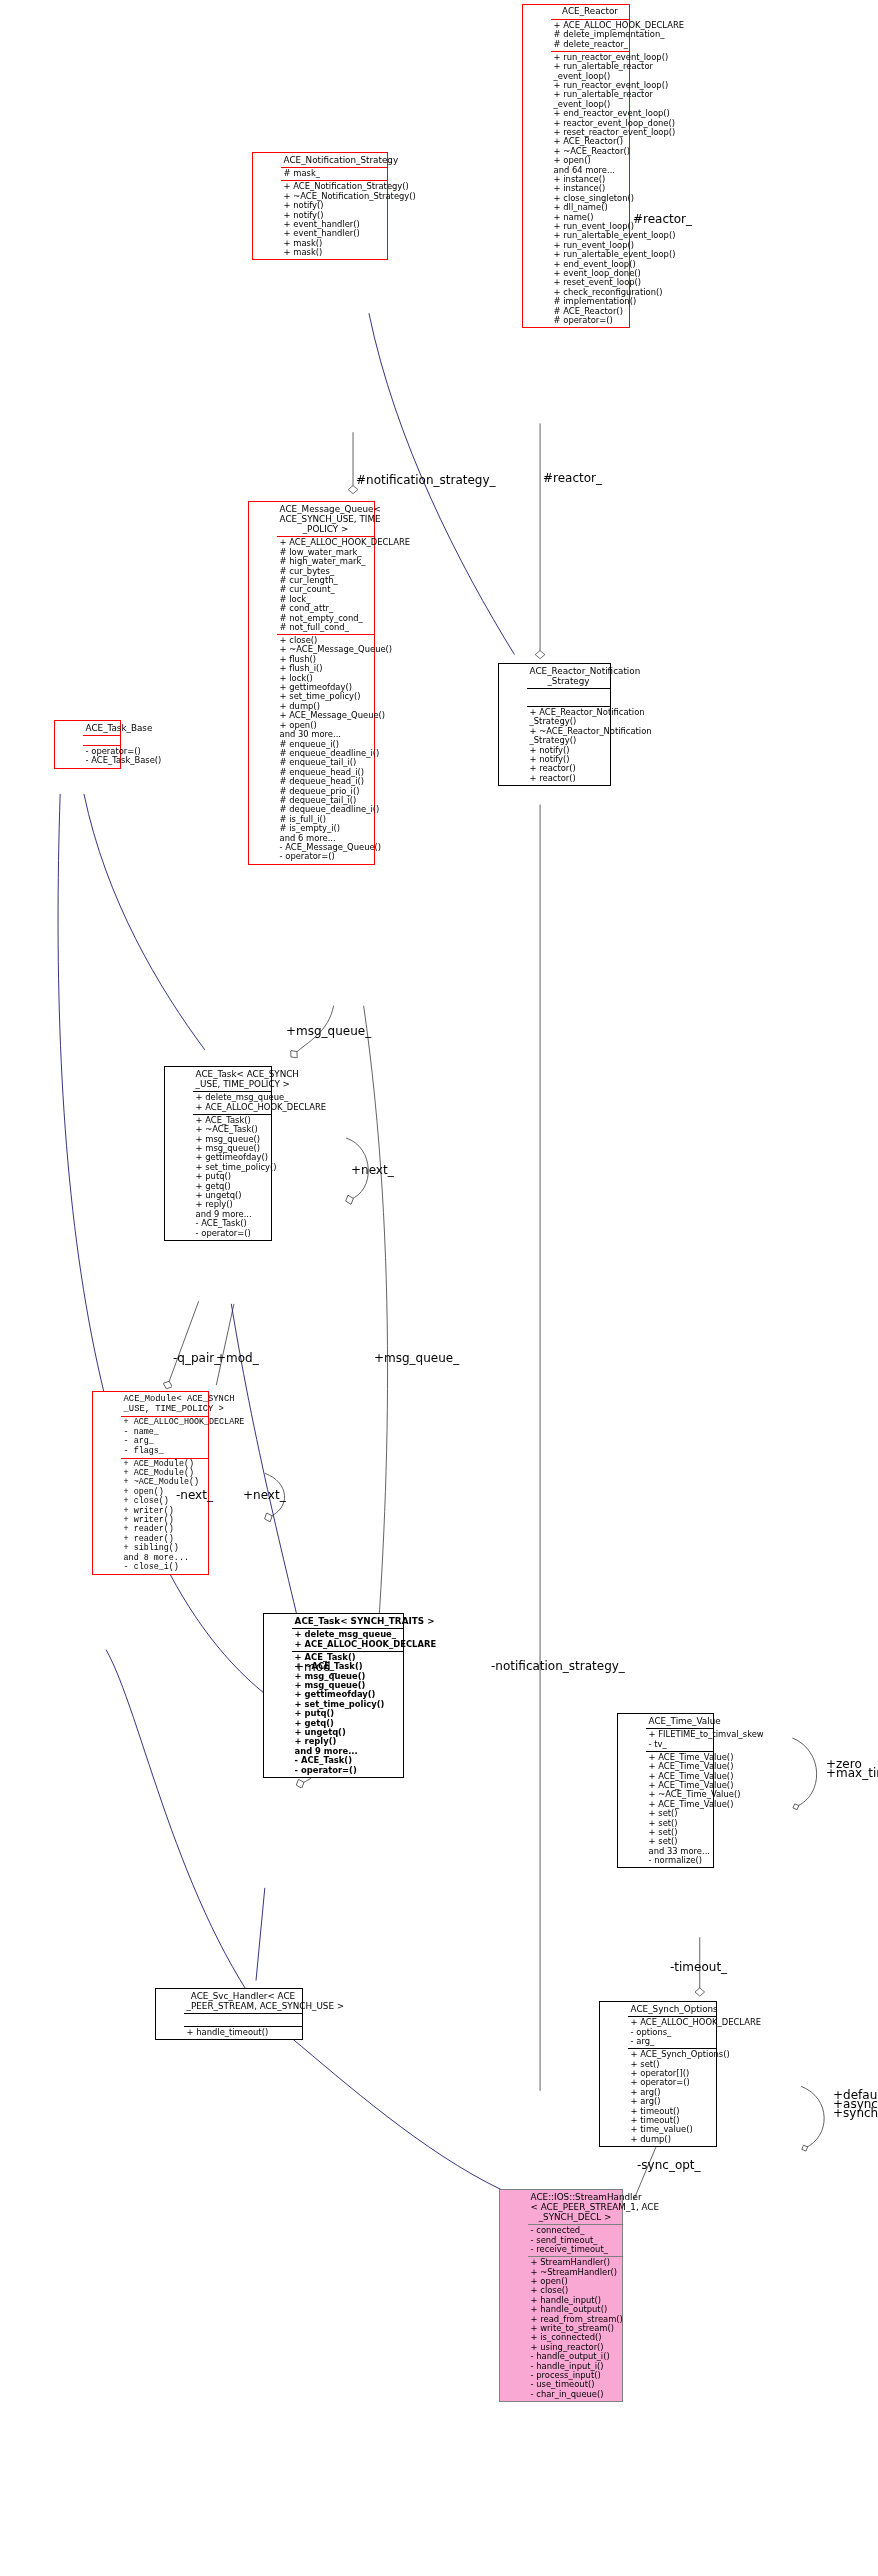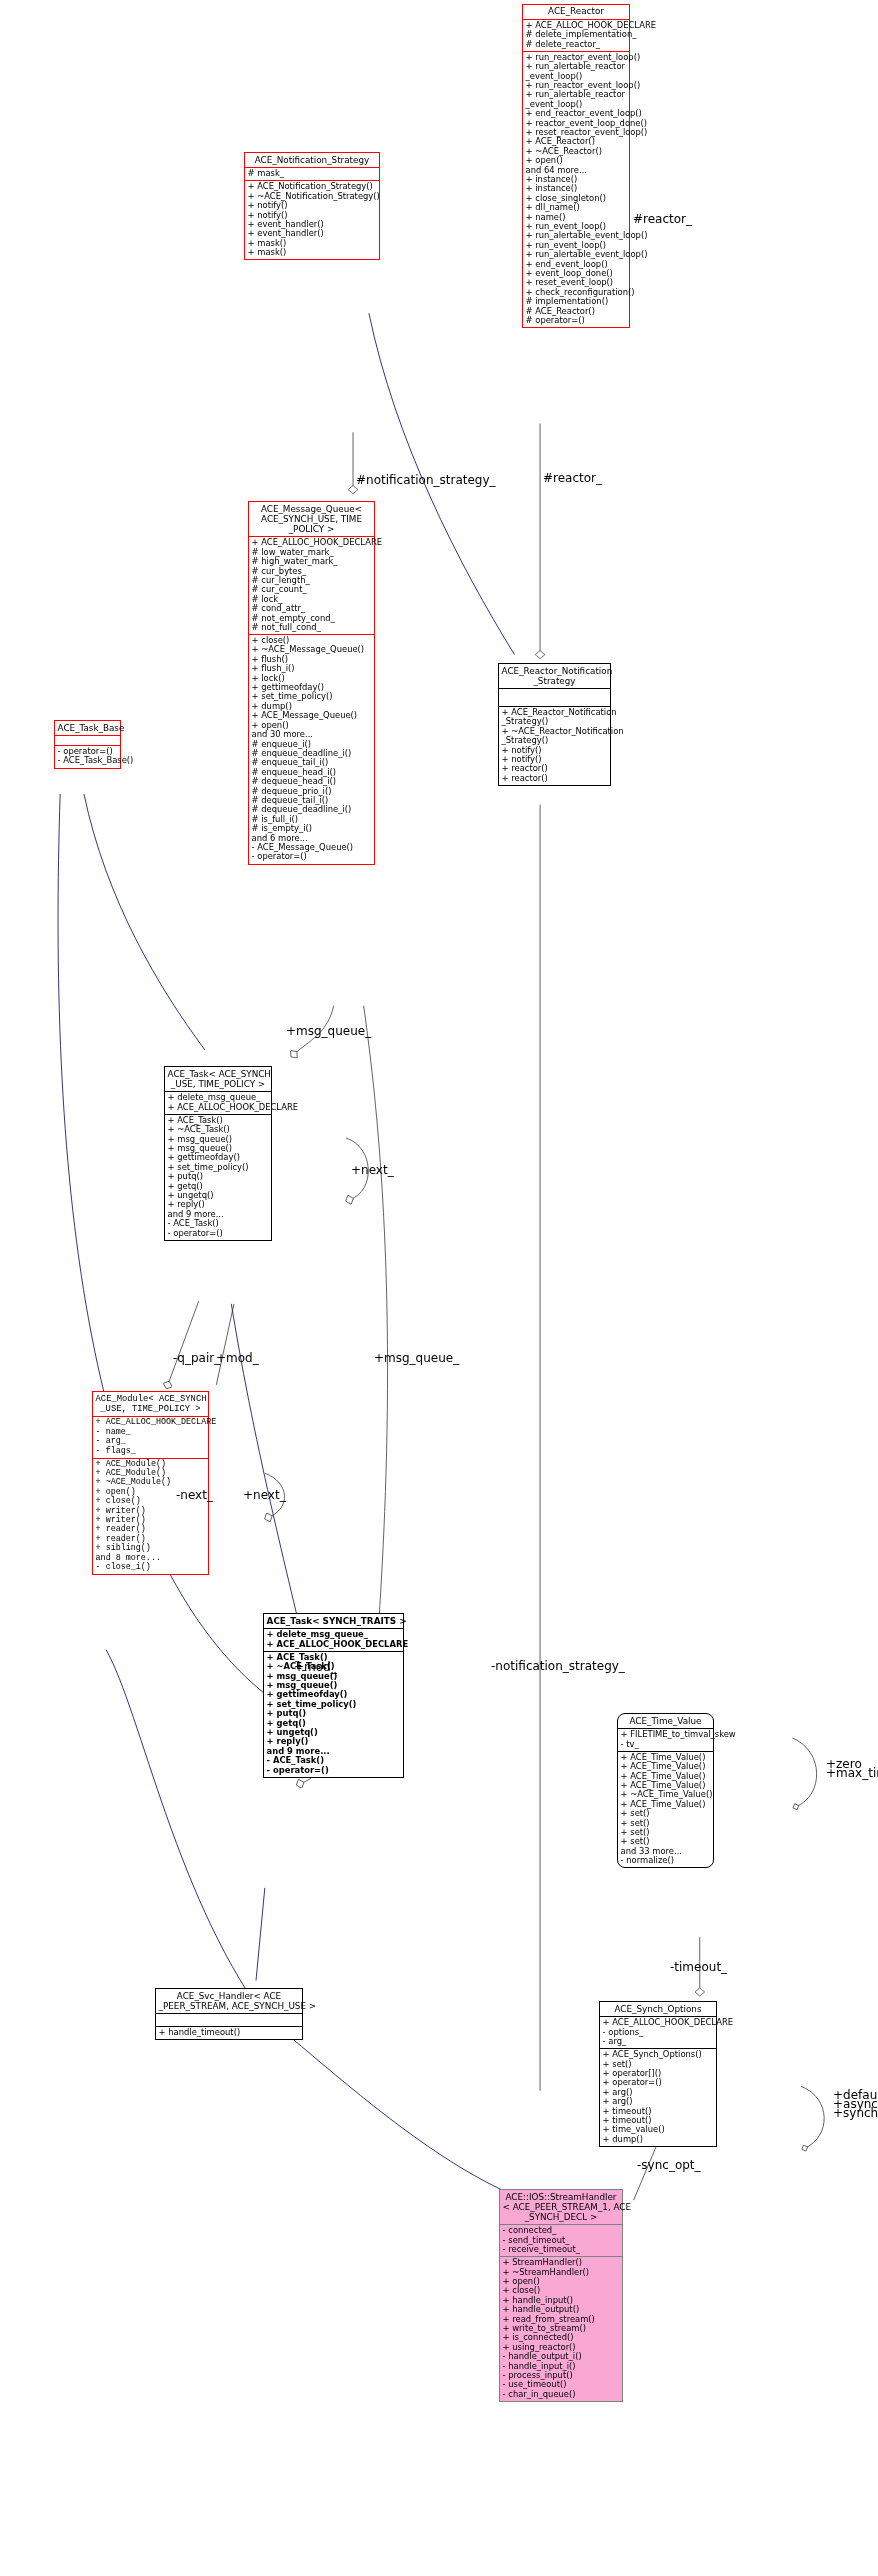--- a/index.html
+++ b/index.html
@@ -1,21 +1,21 @@
 <!DOCTYPE html>
 <html style="font-size:14px"><head>
 <meta charset="utf-8">
 <style>
   html,body{margin:0;padding:0;background:#ffffff;}
   body{width:879px;height:2576px;position:relative;overflow:hidden;
        font-family:"DejaVu Sans","Liberation Sans",sans-serif;
        -webkit-font-smoothing:none;}
   #canvas{position:absolute;left:0;top:0;width:879px;height:2576px;}
   svg.edges{position:absolute;left:0;top:0;width:879px;height:2576px;overflow:visible;}
-  .node{position:absolute;box-sizing:border-box;background:#ffffff;border:0.9px solid #000;}
+  .node{position:absolute;box-sizing:border-box;background:#ffffff;border:0.9px solid #000;padding-left:28px;}
   .node.red{border:0.9px solid #ff0000;}
   .node.gray{background:#f9a8d4;border:0.9px solid #808080;}
   .sec{box-sizing:border-box;padding:0.9px 2.6px 1.8px 2.6px;}
   .sec.title{text-align:center;padding:1.8px 2.6px 2.6px 2.6px;}
   .node.red>.sec+.sec{border-top:0.9px solid #ff0000;}
   .node>.sec+.sec{border-top:0.9px solid #000;}
   .node.gray>.sec+.sec{border-top:0.9px solid #808080;}
   .ln{display:block;font-size:8.4px;line-height:9.4px;white-space:pre;color:#000;}
   .title .ln{font-size:8.8px;line-height:10px;}
   .elabel{position:absolute;font-size:12px;line-height:8.8px;color:#000;white-space:pre;}
@@ -126,21 +126,21 @@
       <span class="ln">+ end_event_loop()</span>
       <span class="ln">+ event_loop_done()</span>
       <span class="ln">+ reset_event_loop()</span>
       <span class="ln">+ check_reconfiguration()</span>
       <span class="ln"># implementation()</span>
       <span class="ln"># ACE_Reactor()</span>
       <span class="ln"># operator=()</span>
     </div>
   </div>
 
-  <div class="node red" style="left:244px;top:152px;width:136px;">
+  <div class="node red" style="left:252px;top:152px;width:136px;">
     <div class="sec title">
       <span class="ln">ACE_Notification_Strategy</span>
     </div>
     <div class="sec">
       <span class="ln"># mask_</span>
     </div>
     <div class="sec">
       <span class="ln">+ ACE_Notification_Strategy()</span>
       <span class="ln">+ ~ACE_Notification_Strategy()</span>
       <span class="ln">+ notify()</span>
@@ -298,21 +298,21 @@
       <span class="ln">+ putq()</span>
       <span class="ln">+ getq()</span>
       <span class="ln">+ ungetq()</span>
       <span class="ln">+ reply()</span>
       <span class="ln">and 9 more...</span>
       <span class="ln">- ACE_Task()</span>
       <span class="ln">- operator=()</span>
     </div>
   </div>
 
-  <div class="node" style="left:617px;top:1713px;width:97px;border-radius:8px;">
+  <div class="node" style="left:617px;top:1713px;width:97px;">
     <div class="sec title">
       <span class="ln">ACE_Time_Value</span>
     </div>
     <div class="sec">
       <span class="ln">+ FILETIME_to_timval_skew</span>
       <span class="ln">- tv_</span>
     </div>
     <div class="sec">
       <span class="ln">+ ACE_Time_Value()</span>
       <span class="ln">+ ACE_Time_Value()</span>

